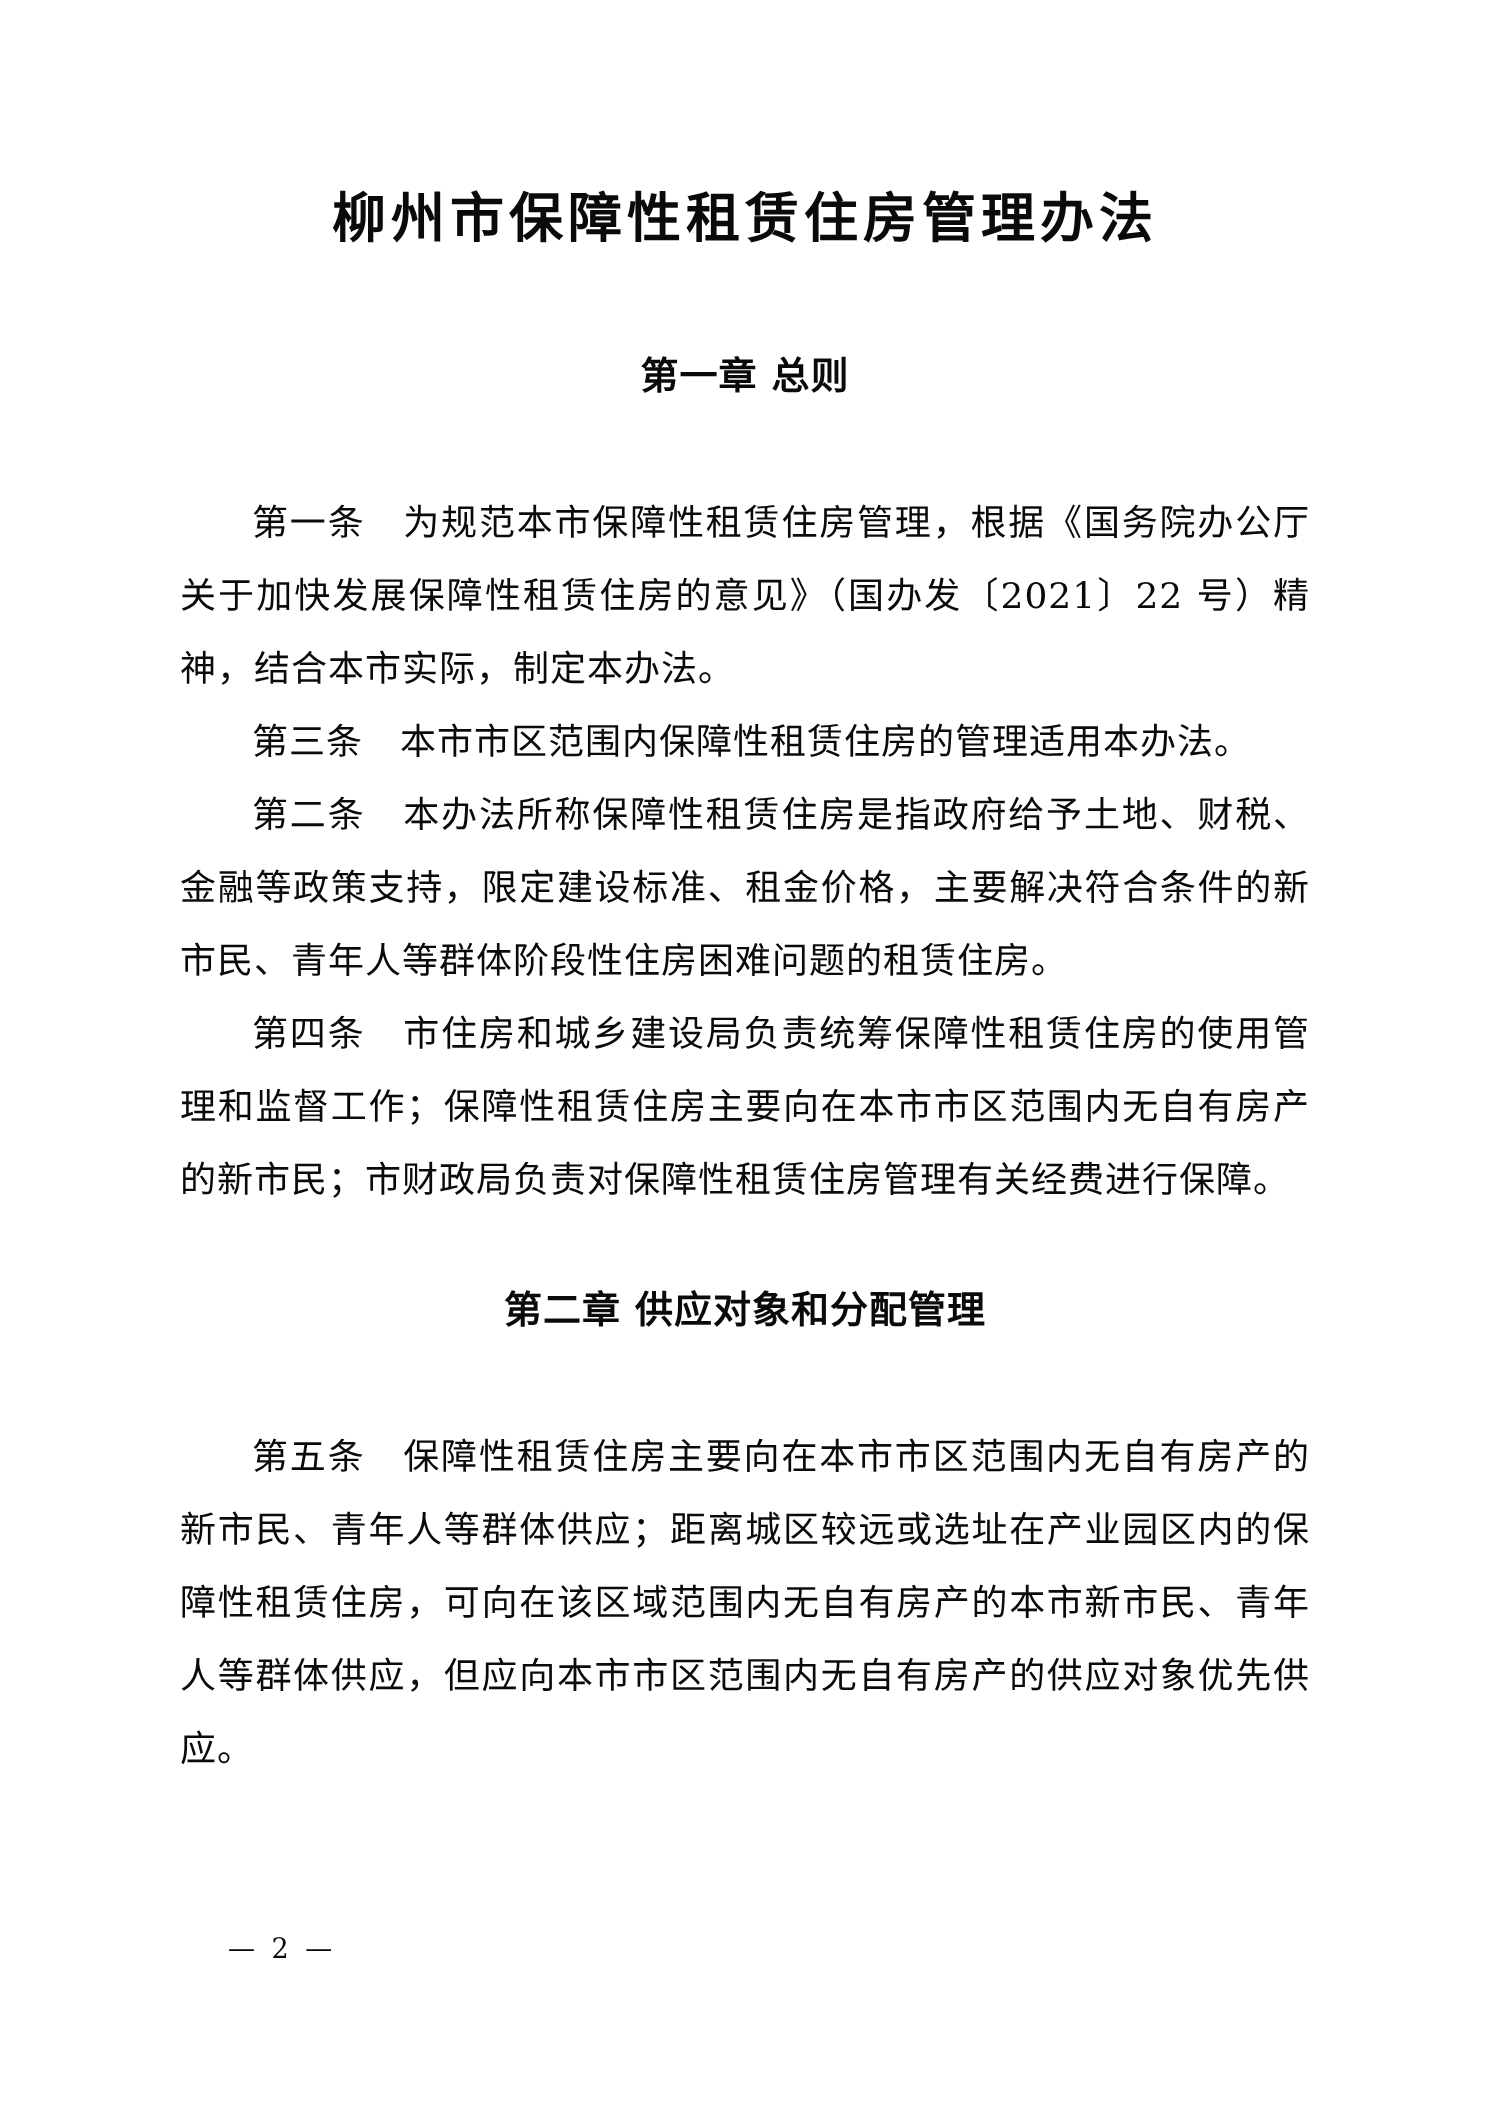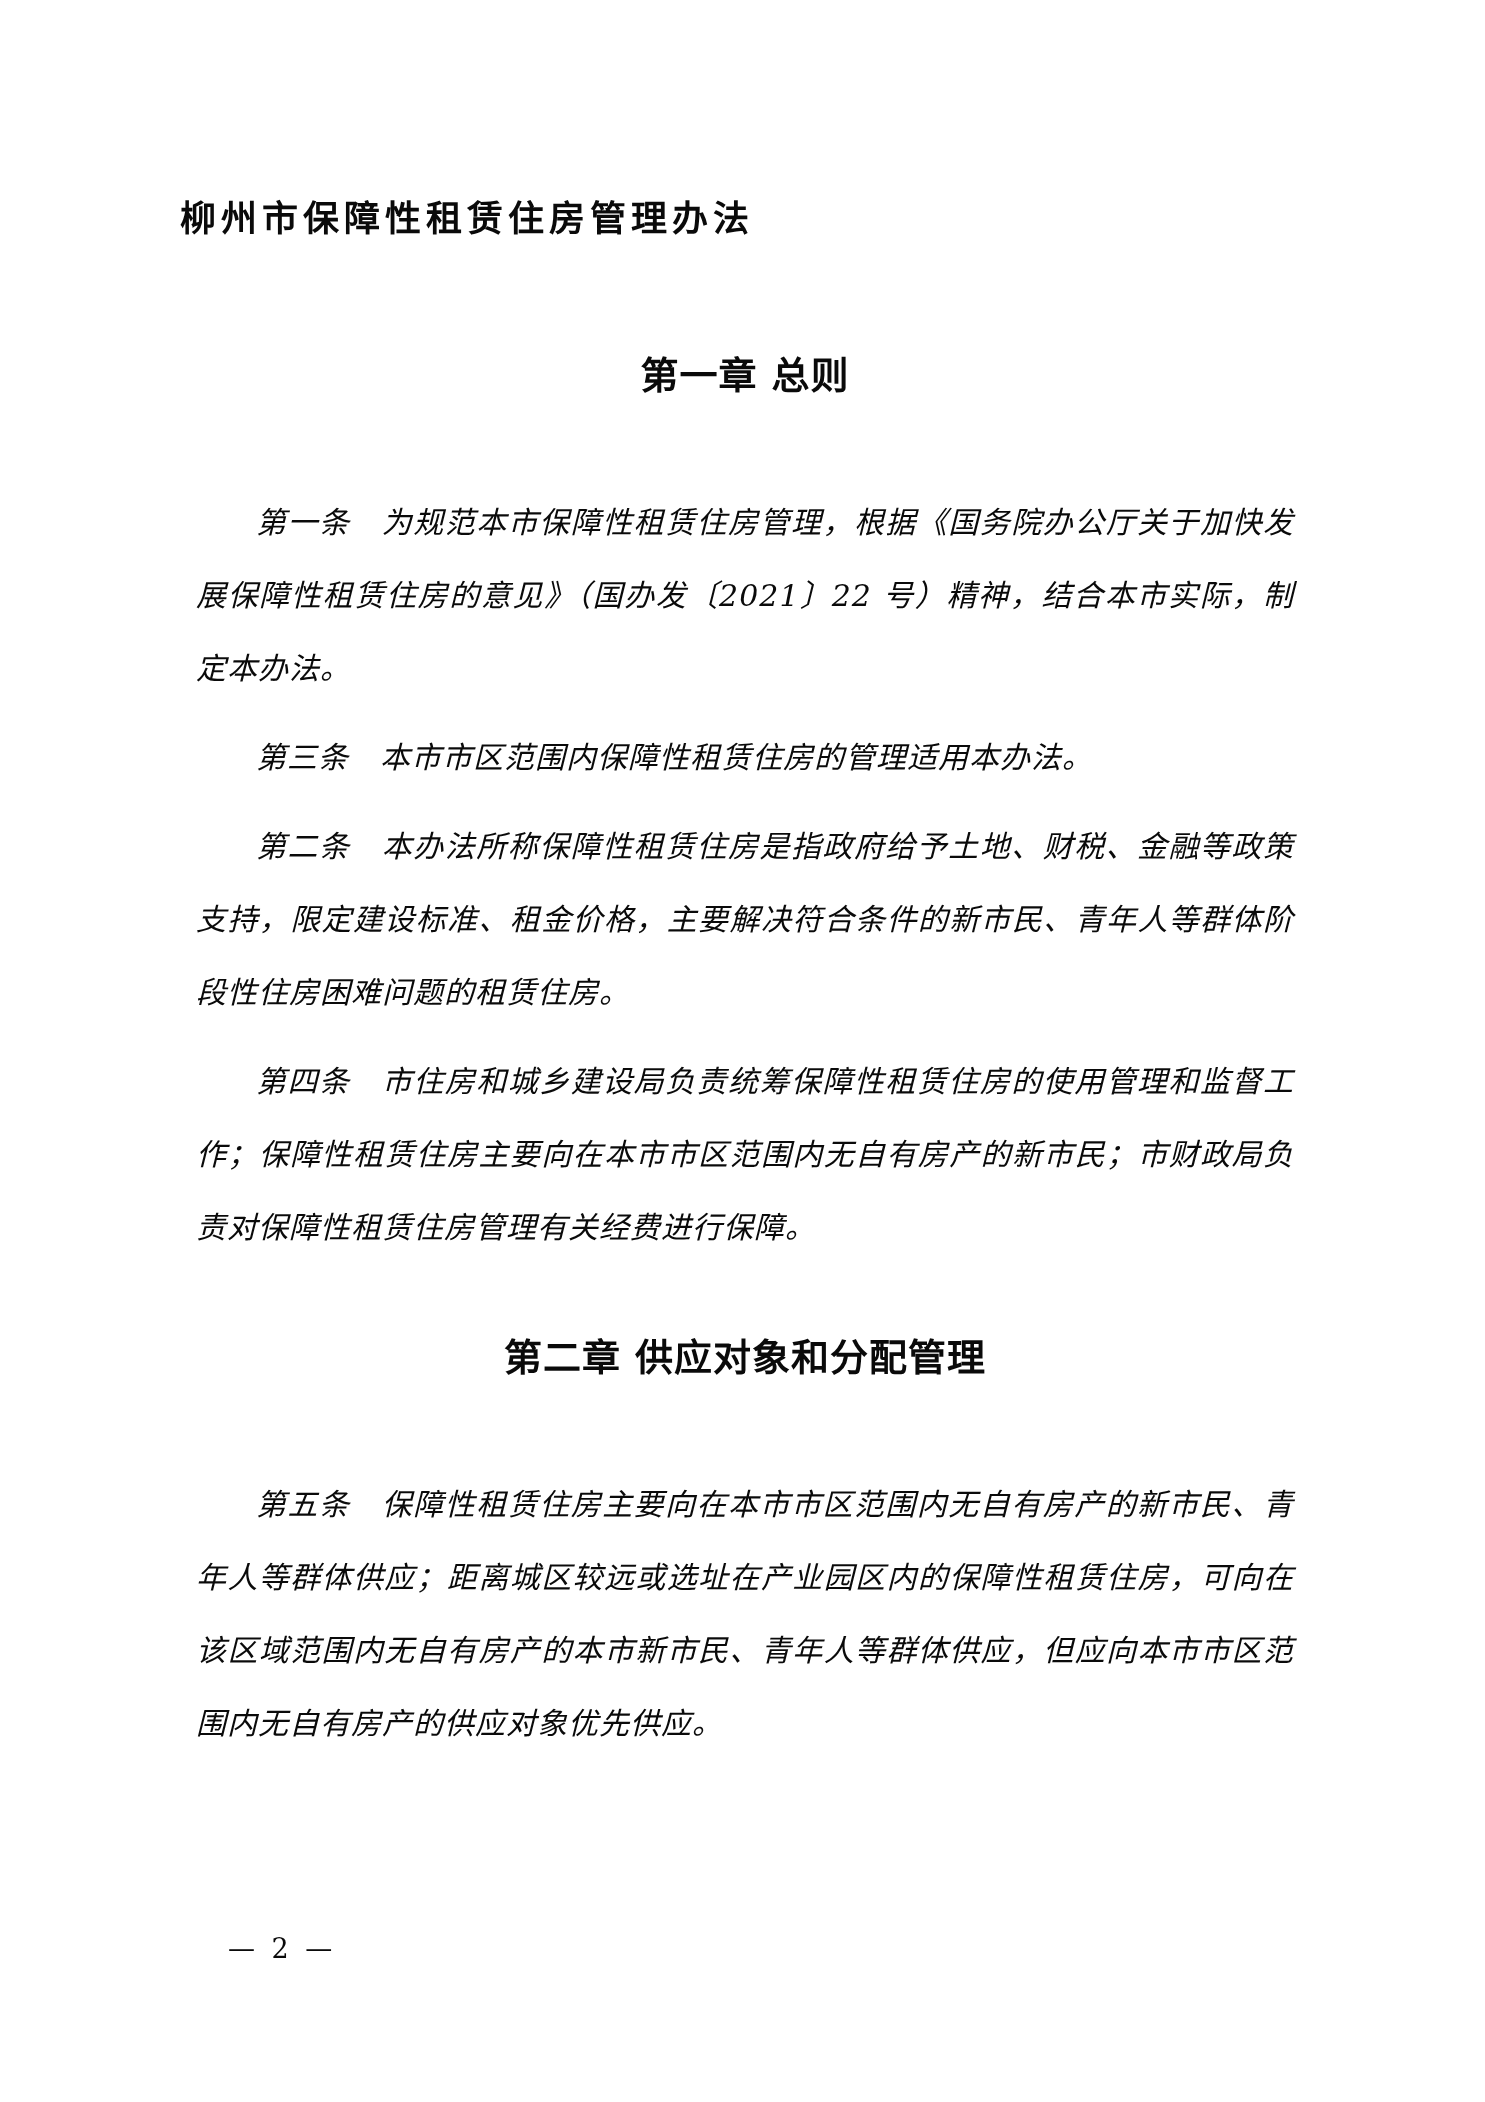--- a/index.html
+++ b/index.html
@@ -14,24 +14,24 @@
     background: #ffffff;
     color: #0a0a0a;
     box-sizing: border-box;
     padding: 190px 175px 0 180px;
     overflow: hidden;
   }
   .doc-title {
     margin: 0;
     font-family: "DejaVu Serif", "Liberation Serif", serif;
     font-weight: 700;
-    font-size: 36px;
+    font-size: 54px;
     line-height: 56px;
     letter-spacing: 5px;
-    text-align: left;
+    text-align: center;
     white-space: nowrap;
   }
   .chapter-heading {
     margin: 0;
     font-family: "DejaVu Sans", "Liberation Sans", sans-serif;
     font-weight: 700;
     font-size: 38px;
     line-height: 44px;
     letter-spacing: 1px;
     text-align: center;
@@ -40,30 +40,29 @@
   .chapter-heading.first {
     margin-top: 108px;
   }
   .chapter-heading.second {
     margin-top: 72px;
   }
   .paragraphs {
     margin-top: 88px;
   }
   .body-paragraph {
-    margin: 16px;
+    margin: 0;
     font-family: "DejaVu Serif", "Liberation Serif", serif;
     font-weight: 400;
-    font-size: 30px;
+    font-size: 36px;
     line-height: 73px;
     letter-spacing: 1px;
     text-align: justify;
     text-indent: 2em;
     word-break: break-all;
-    font-style: italic;
   }
   .page-number {
     position: absolute;
     left: 228px;
     top: 1932px;
     font-family: "DejaVu Serif", "Liberation Serif", serif;
     font-size: 27px;
     line-height: 34px;
     letter-spacing: 4px;
     white-space: nowrap;

